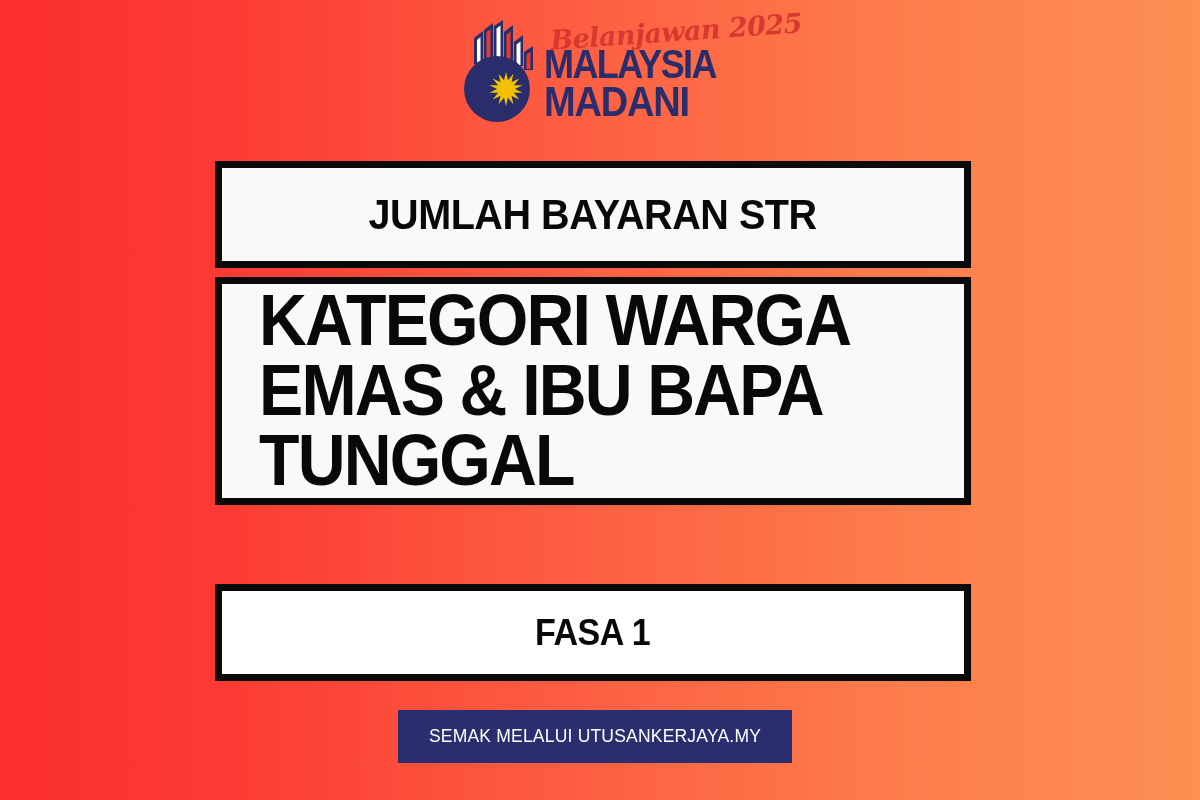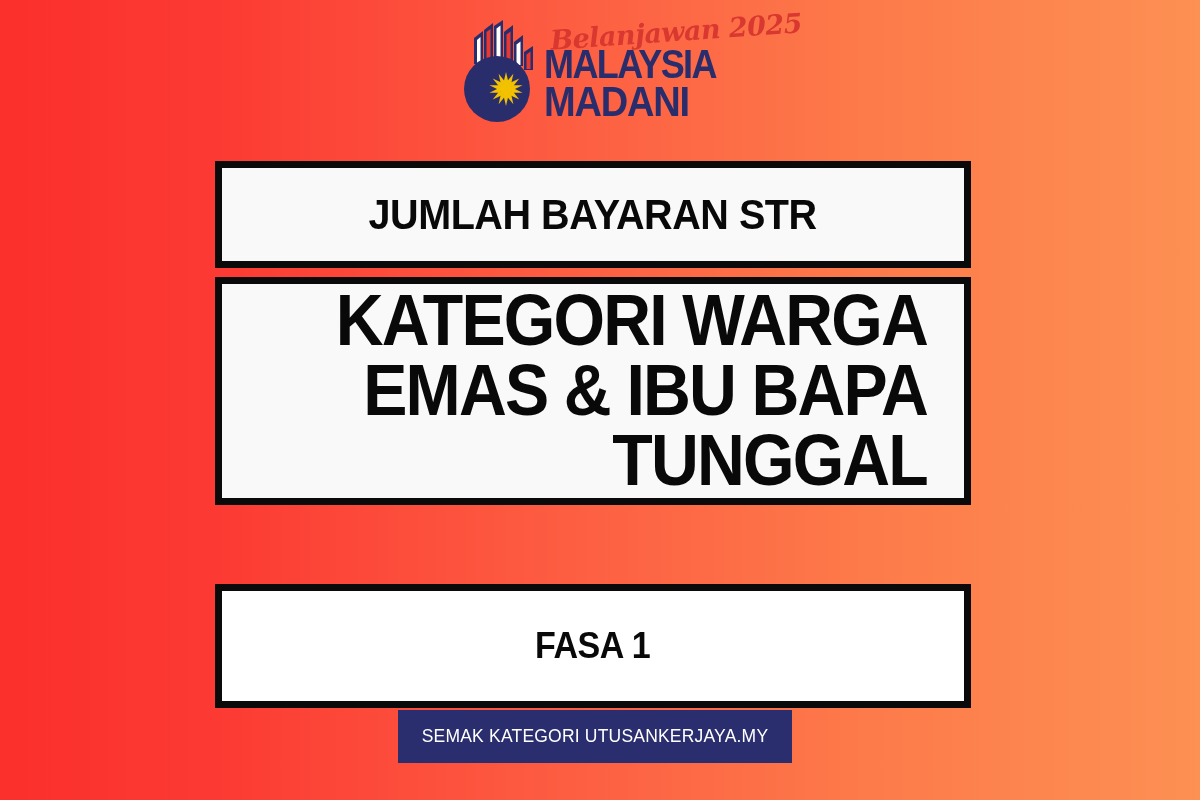--- a/index.html
+++ b/index.html
@@ -80,35 +80,35 @@
   
   .info-box {
     position: absolute;
     left: 215px;
     width: 756px;
     border: 7px solid #0a0a0a;
     box-sizing: border-box;
     display: flex;
     align-items: center;
     justify-content: center;
-    text-align: right;
+    text-align: left;
   }
   #box-title {
     top: 161px;
     height: 107px;
     background: #f9f9f9;
   }
   #box-category {
     top: 277px;
     height: 228px;
     background: #f9f9f9;
   }
   #box-phase {
     top: 584px;
-    height: 124px;
+    height: 97px;
     background: #ffffff;
   }
 
   .box-text {
     font-family: "Liberation Sans", sans-serif;
     font-weight: bold;
     color: #090909;
     transform: scaleX(0.92);
   }
   #title-text {
@@ -217,14 +217,14 @@
 
 <div class="info-box" id="box-category">
   <div class="box-text" id="category-text">KATEGORI WARGA EMAS &amp; IBU BAPA TUNGGAL</div>
 </div>
 
 <div class="info-box" id="box-phase">
   <div class="box-text" id="phase-text">FASA 1</div>
 </div>
 
 <div id="footer-banner">
-  <span id="footer-text">SEMAK KATEGORI UTUSANKERJAYA.MY</span>
+  <span id="footer-text">SEMAK MELALUI UTUSANKERJAYA.MY</span>
 </div>
 
 </body></html>

